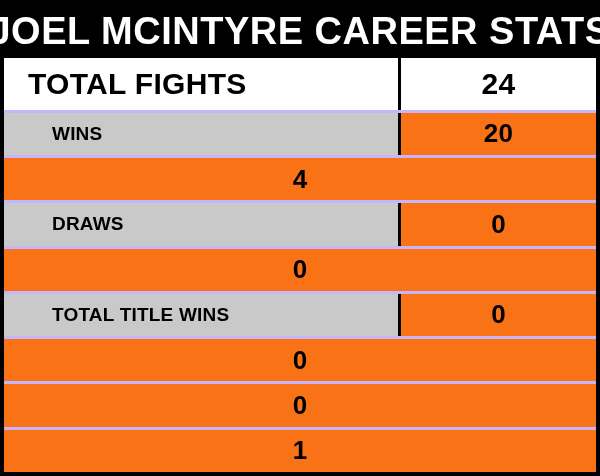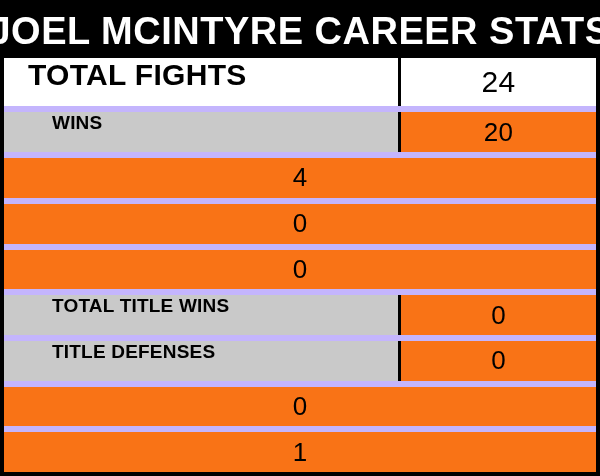--- a/index.html
+++ b/index.html
@@ -39,32 +39,32 @@
   }
   .table-wrap {
     flex: 1;
     display: flex;
     flex-direction: column;
     background: #000000;
   }
   .row {
     display: flex;
     flex: 1;
-    border-top: 6px solid #c4b5fd;
+    border-top: 3px solid #c4b5fd;
     min-height: 0;
   }
   .row.header-row {
     flex: 1.22;
     border-top: none;
   }
   .cell-label {
     flex: 0 0 397px;
     background: #c9c9c9;
     display: flex;
-    align-items: flex-start;
+    align-items: center;
     padding-left: 48px;
     box-sizing: border-box;
     border-right: 3px solid #000000;
   }
   .cell-value {
     flex: 1;
     background: #f97316;
     display: flex;
     align-items: center;
     justify-content: center;
@@ -77,21 +77,21 @@
   .label-text {
     font-size: 19px;
     font-weight: bold;
     color: #000000;
     text-transform: uppercase;
     letter-spacing: 0.2px;
     white-space: nowrap;
   }
   .value-text {
     font-size: 26px;
-    font-weight: normal;
+    font-weight: bold;
     color: #000000;
     letter-spacing: 0.2px;
   }
   .row.header-row .label-text {
     font-size: 30px;
     letter-spacing: 0.3px;
   }
   .row.header-row .cell-label {
     padding-left: 24px;
   }
@@ -128,20 +128,23 @@
       </div>
     </div>
 
     <div class="row">
       <div class="cell-value">
         <span class="value-text">4</span>
       </div>
     </div>
 
     <div class="row">
+      <div class="cell-label">
+        <span class="label-text">DRAWS</span>
+      </div>
       <div class="cell-value">
         <span class="value-text">0</span>
       </div>
     </div>
 
     <div class="row">
       <div class="cell-value">
         <span class="value-text">0</span>
       </div>
     </div>
@@ -150,23 +153,20 @@
     <div class="row">
       <div class="cell-label">
         <span class="label-text">TOTAL TITLE WINS</span>
       </div>
       <div class="cell-value">
         <span class="value-text">0</span>
       </div>
     </div>
 
     <div class="row">
-      <div class="cell-label">
-        <span class="label-text">TITLE DEFENSES</span>
-      </div>
       <div class="cell-value">
         <span class="value-text">0</span>
       </div>
     </div>
 
     <div class="row">
       <div class="cell-value">
         <span class="value-text">0</span>
       </div>
     </div>

